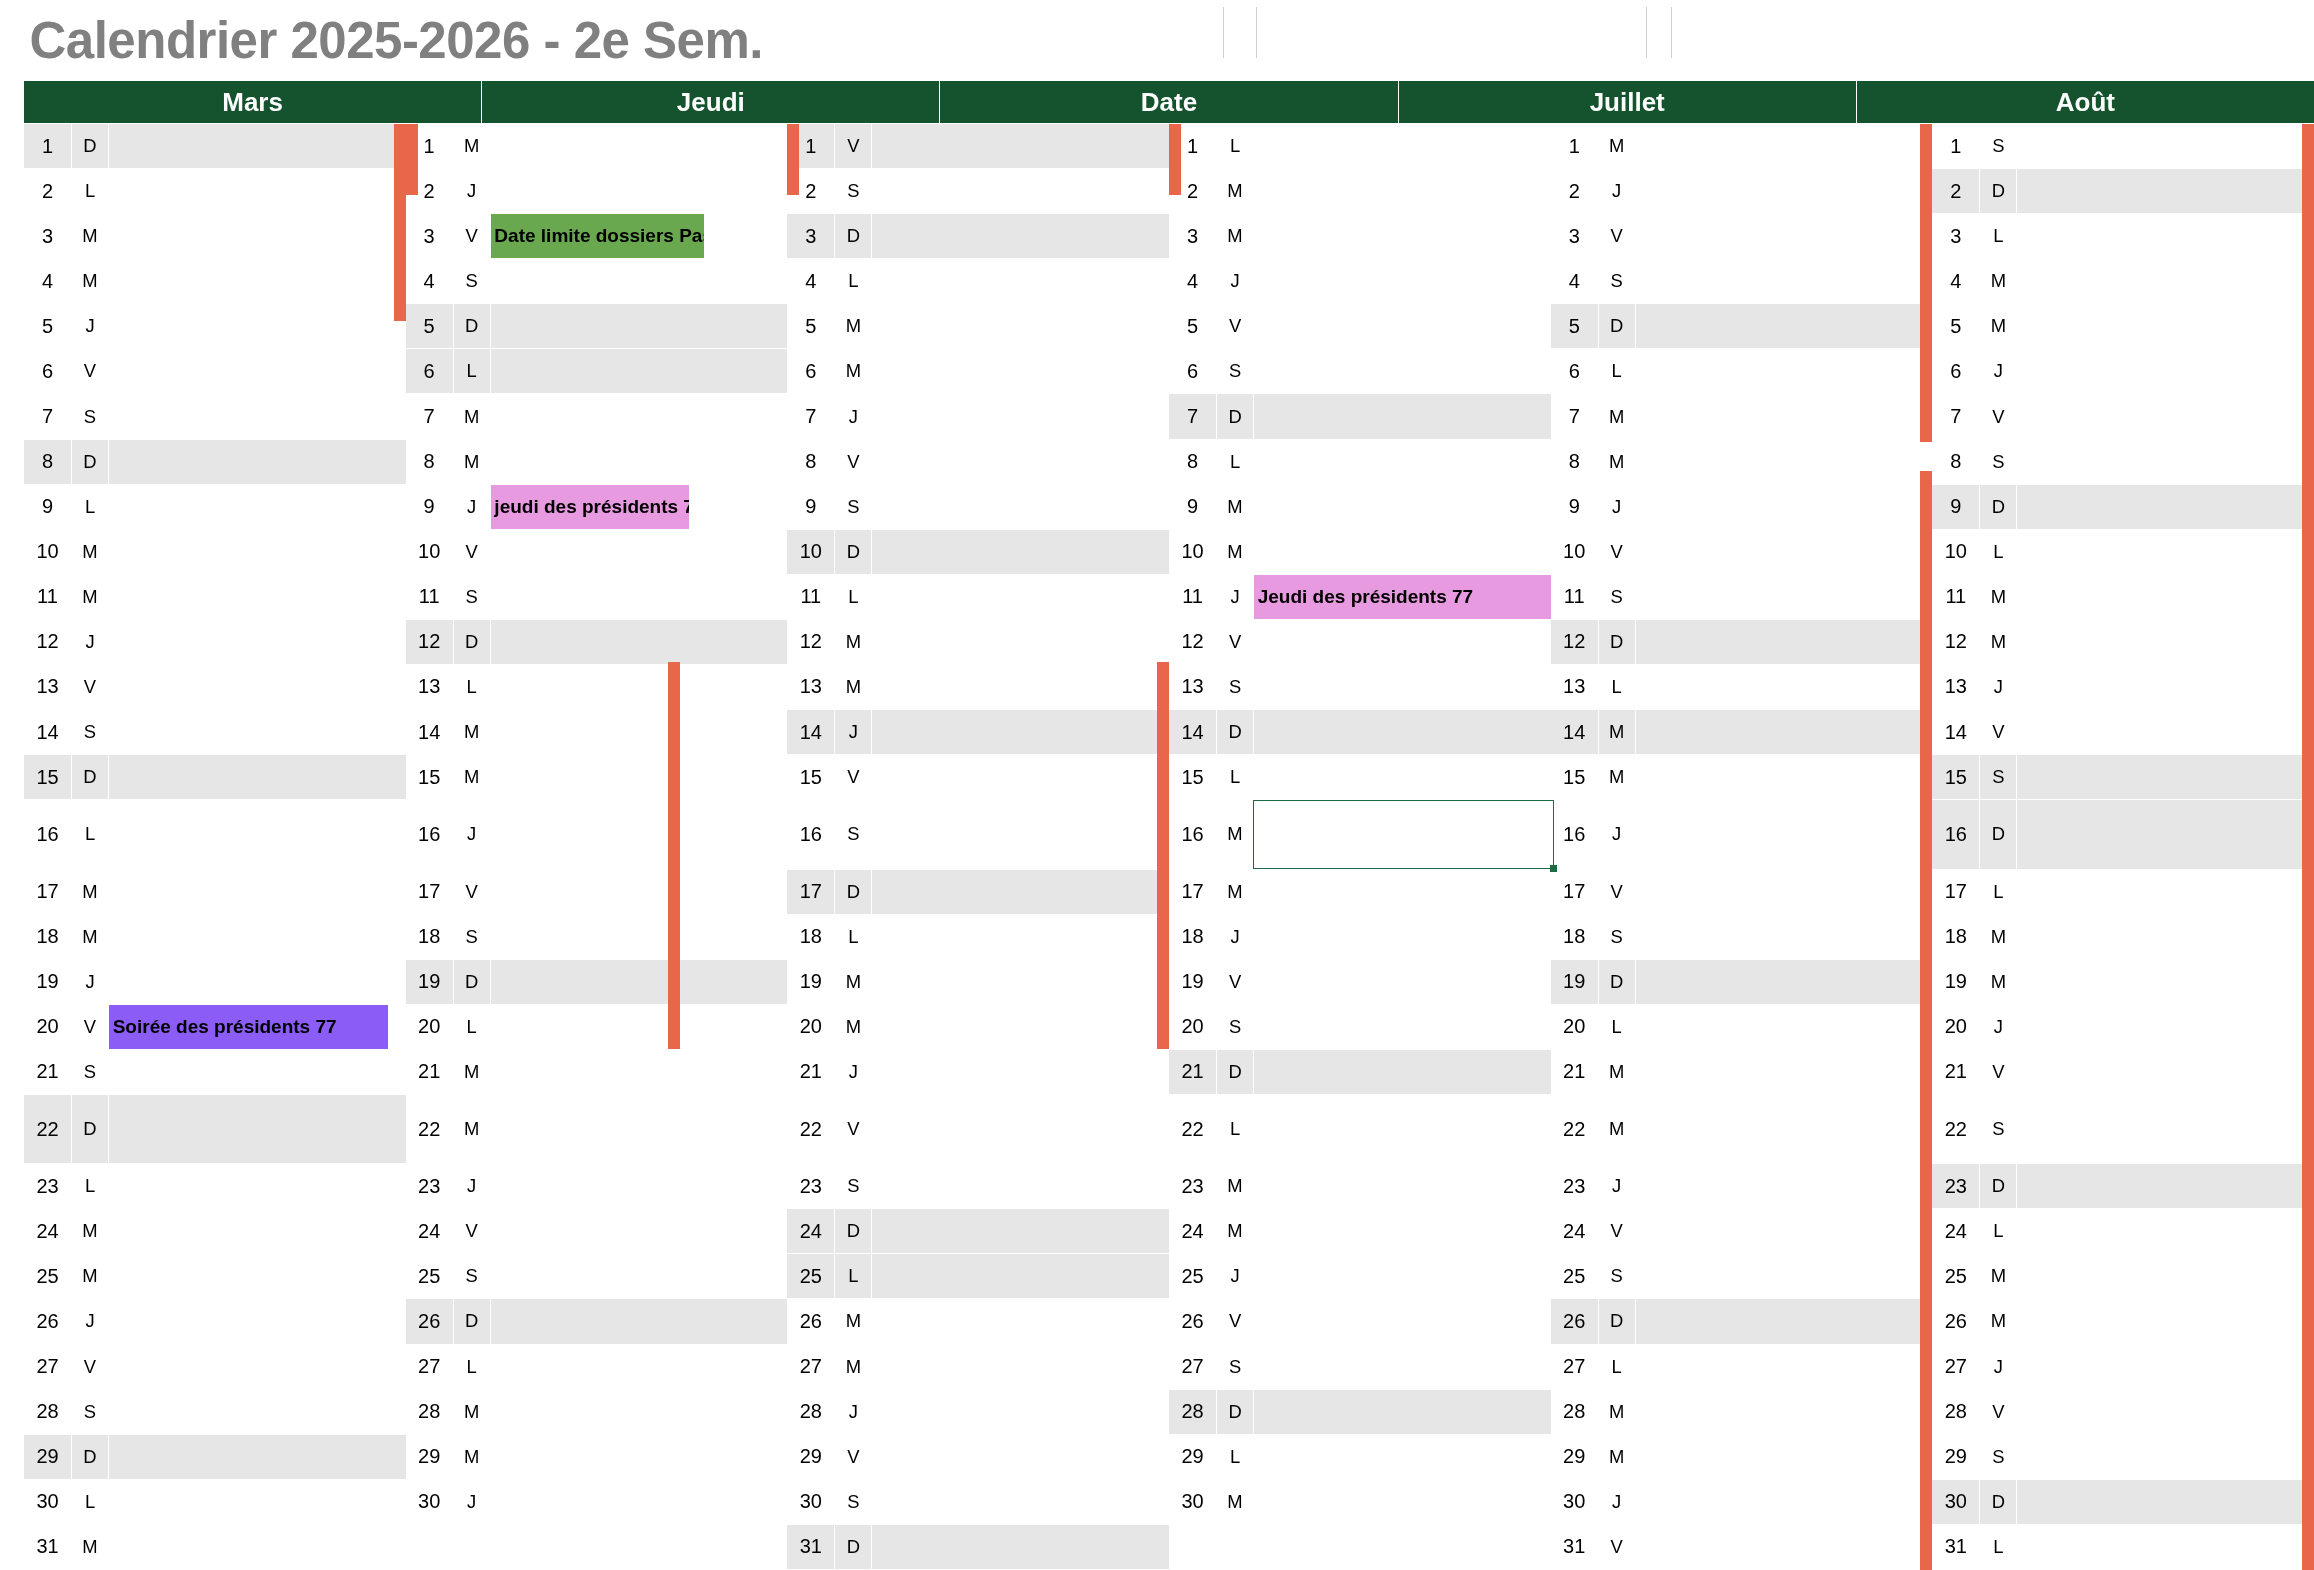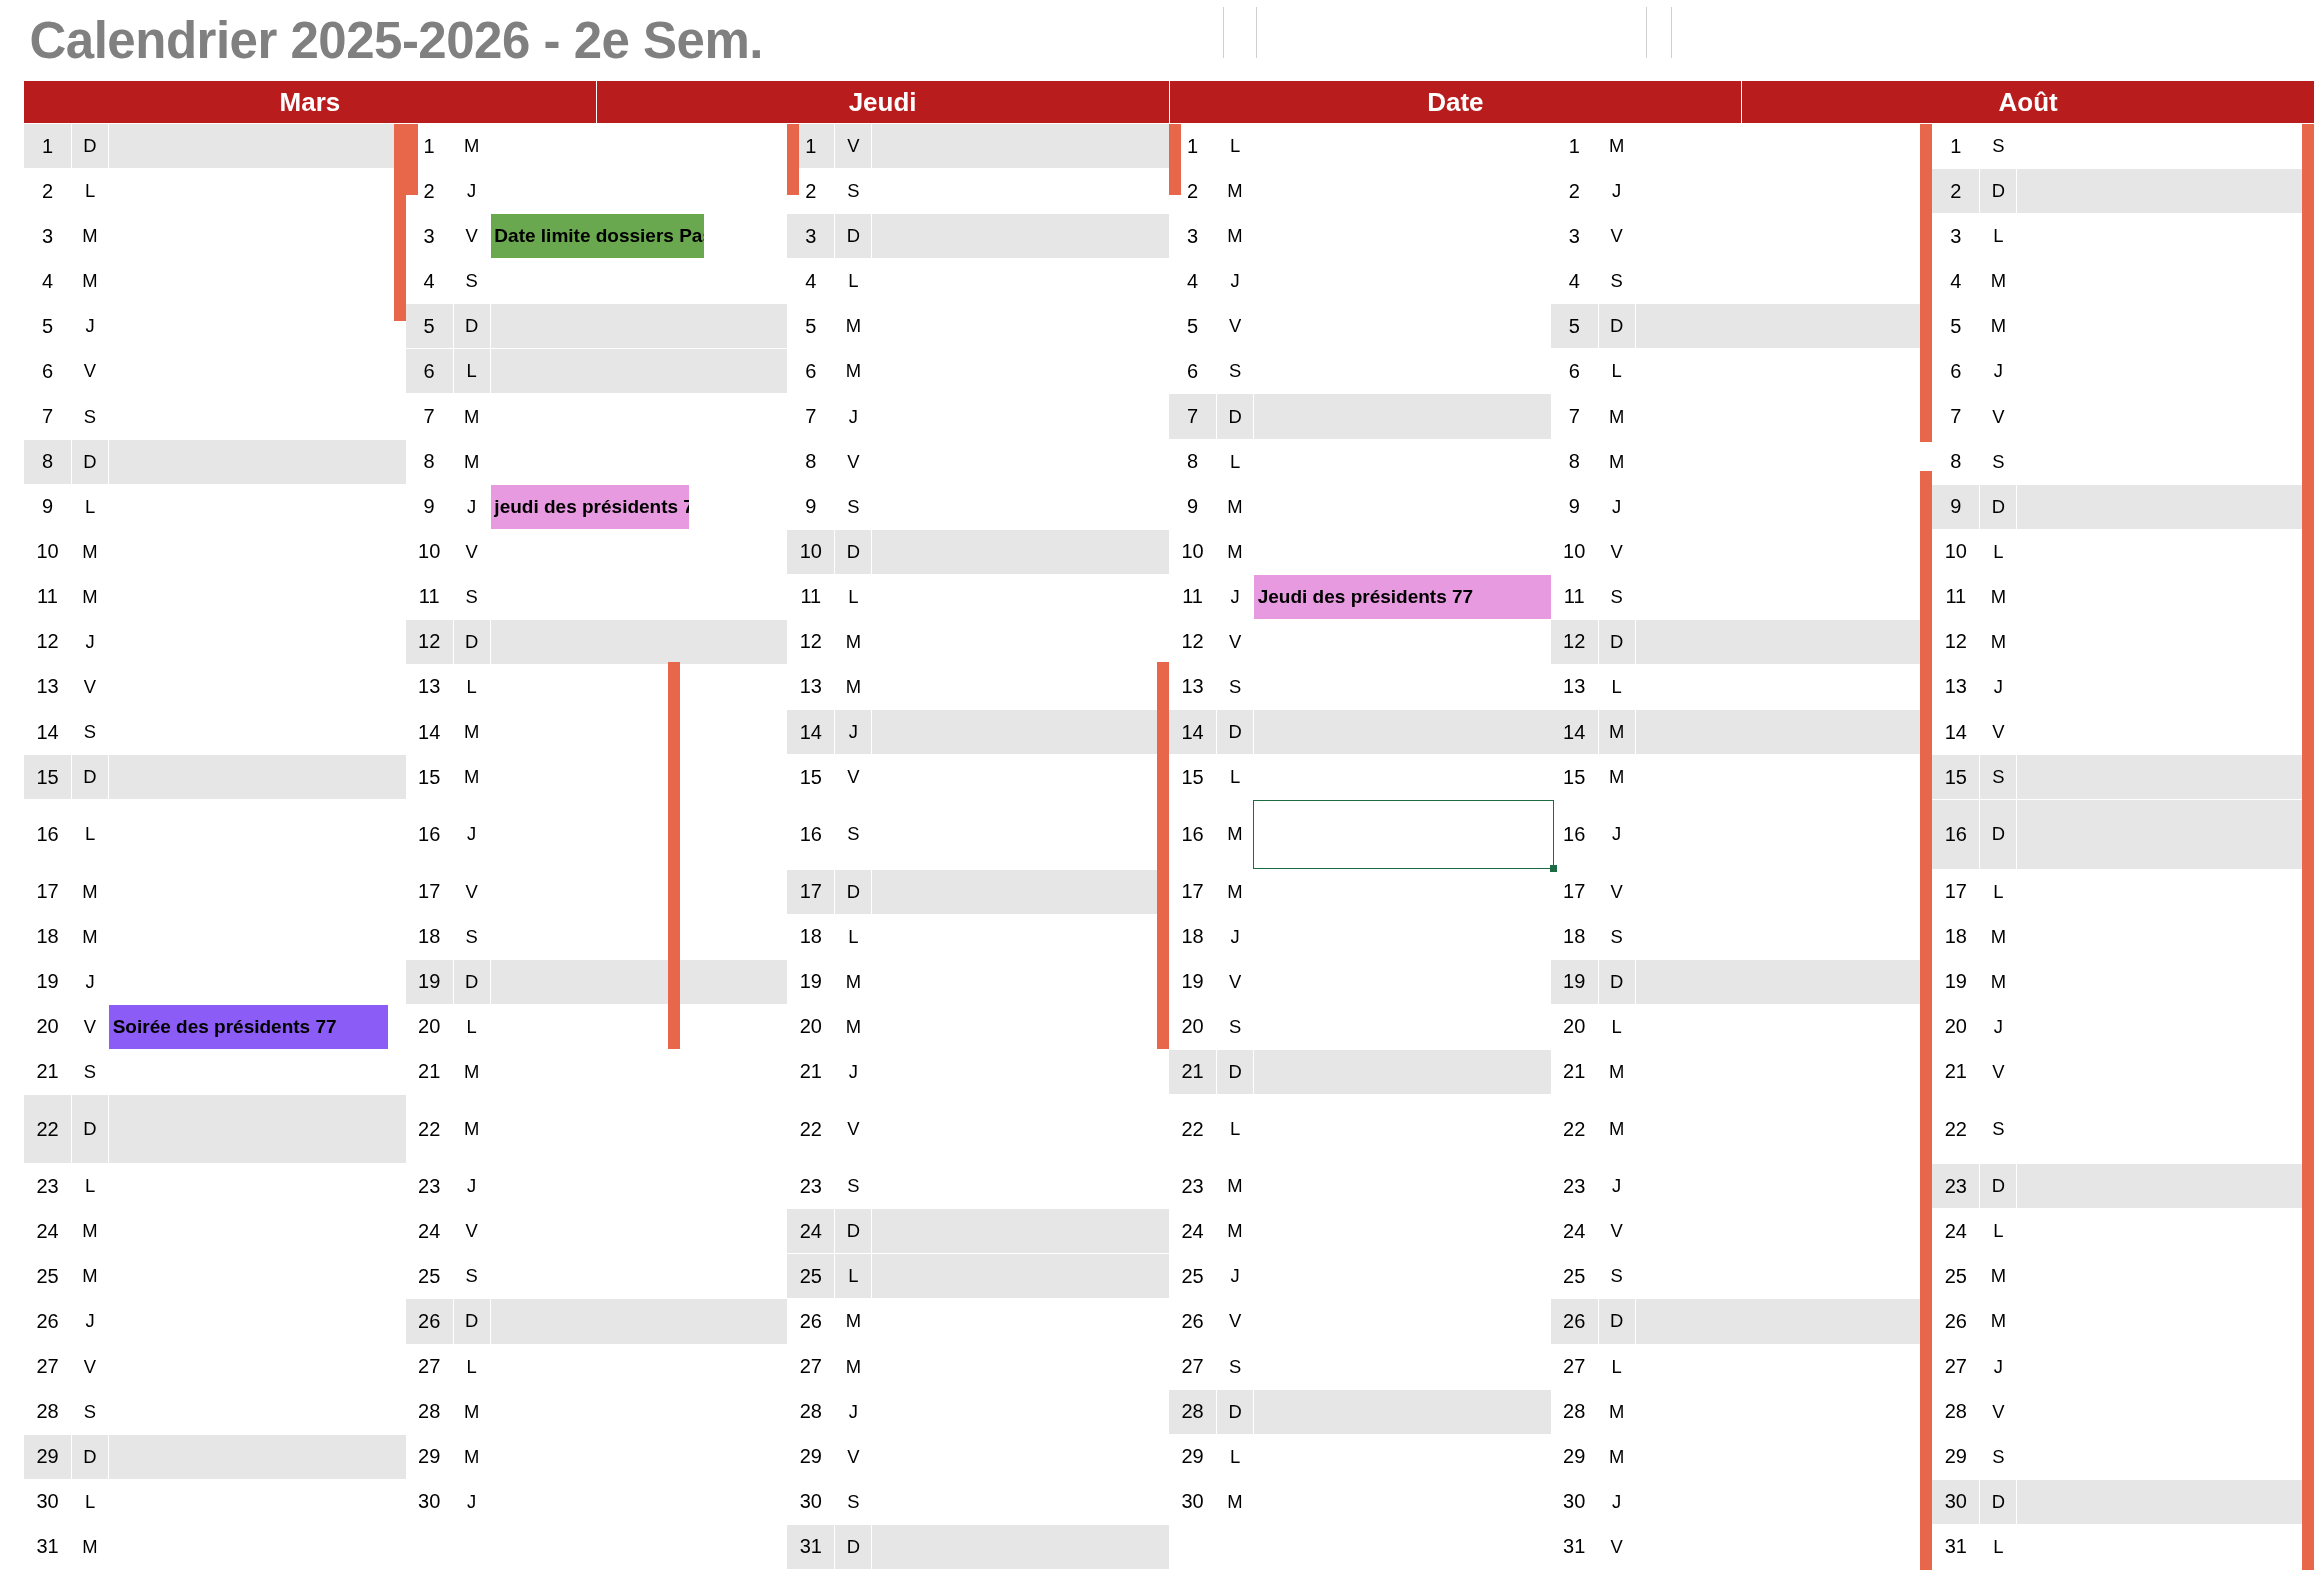--- a/index.html
+++ b/index.html
@@ -36,21 +36,21 @@
     position: absolute;
     top: 7.3px;
     width: 0.9px;
     height: 51px;
     background: #d0d0d0;
   }
   
   #months {
     display: flex;
     height: 42px;
-    background: #b91c1c;
+    background: #14532d;
   }
   .month-cell {
     flex: 1 1 0;
     color: #ffffff;
     font-size: 26px;
     font-weight: bold;
     display: flex;
     align-items: center;
     justify-content: center;
     border-right: 0.9px solid #ffffff;
@@ -151,20 +151,21 @@
     <div class="colsep" style="left:1622px"></div>
     <div class="colsep" style="left:1647px"></div>
     <div class="colsep" style="left:2299px"></div>
     <div class="colsep" style="left:2312px"></div>
   </div>
 
   <div id="months">
     <div class="month-cell">Mars</div>
     <div class="month-cell">Jeudi</div>
     <div class="month-cell">Date</div>
+    <div class="month-cell">Juillet</div>
     <div class="month-cell">Août</div>
   </div>
 
   <div id="grid">
     <div class="month-col" id="col-mars">
         <div class="day-row weekend">
           <div class="num">1</div>
           <div class="dow">D</div>
           <div class="evt"></div>
         </div>

